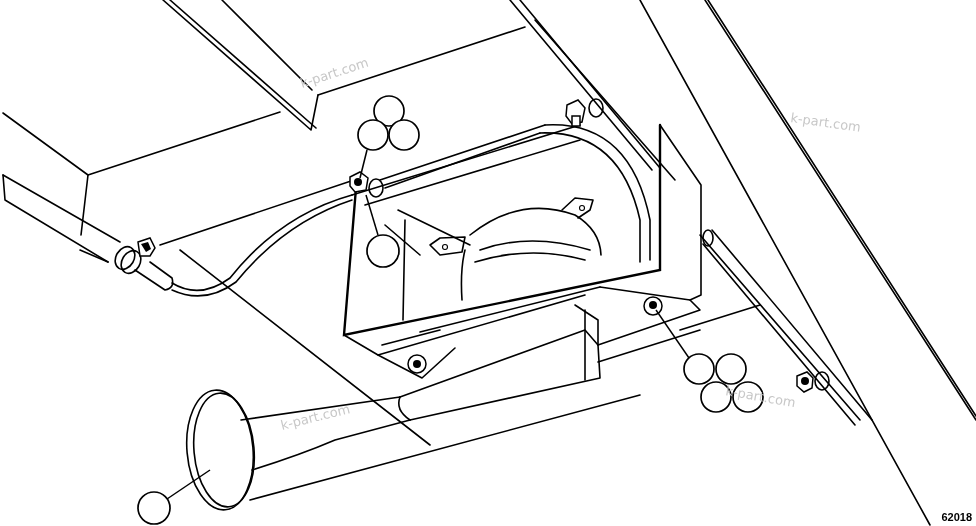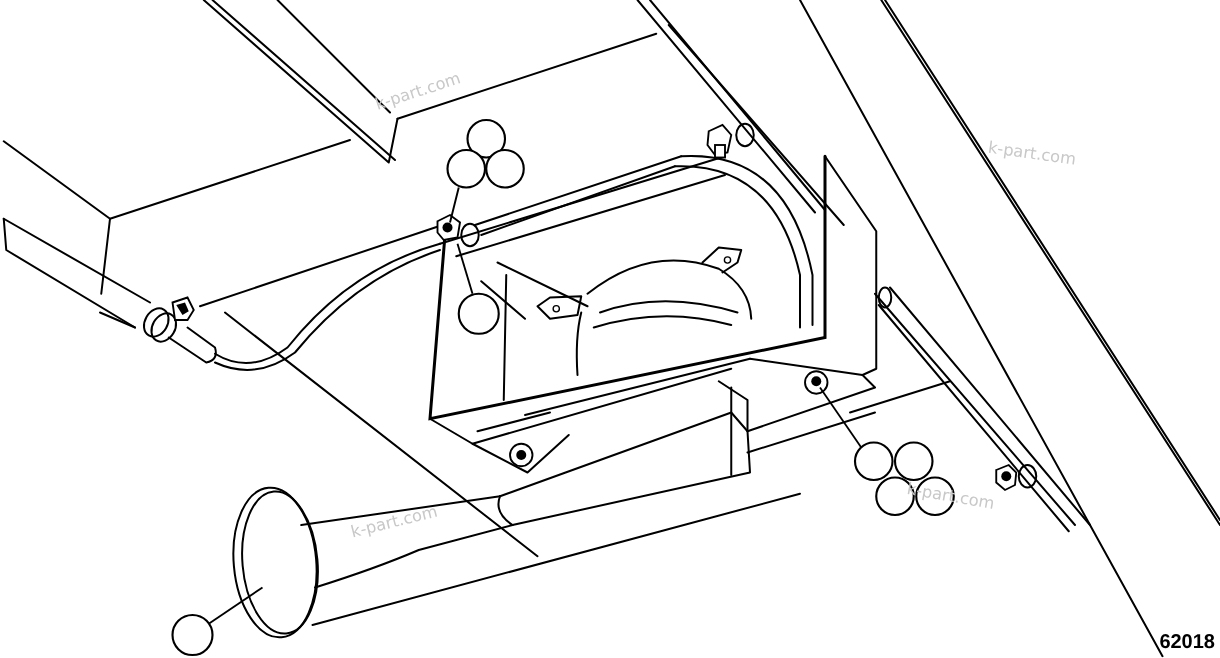--- a/index.html
+++ b/index.html
@@ -6,21 +6,21 @@
     body { width: 976px; height: 526px; overflow: hidden; position: relative; font-family: "Liberation Sans", sans-serif; }
     #drawing { position: absolute; left: 0; top: 0; width: 976px; height: 526px; }
     .ln { fill: none; stroke: #000; stroke-width: 1.6; stroke-linejoin: round; stroke-linecap: round; }
     .lt { fill: none; stroke: #000; stroke-width: 1.1; stroke-linejoin: round; stroke-linecap: round; }
     .lk { fill: none; stroke: #000; stroke-width: 2.4; stroke-linecap: round; }
     .callout { fill: #fff; stroke: #000; stroke-width: 1.7; }
     .leader { stroke: #000; stroke-width: 1.5; fill: none; }
     .nut { fill: #fff; stroke: #000; stroke-width: 1.5; }
     .nutd { fill: #000; }
     .wm { font-family: "DejaVu Sans", sans-serif; font-size: 13px; fill: #c8c8c8; }
-    .figid { position: absolute; right: 4px; bottom: 3px; font-family: "Liberation Sans", sans-serif; font-weight: bold; font-size: 16px; color: #000; }
+    .figid { position: absolute; right: 4px; bottom: 3px; font-family: "Liberation Sans", sans-serif; font-weight: bold; font-size: 11px; color: #000; }
   </style>
 </head>
 <body>
 
 <svg id="drawing" viewBox="0 0 976 526" xmlns="http://www.w3.org/2000/svg">
 
   <g>
 
     <path class="ln" d="M163 0 L311 130 L318 95"></path>
     <path class="ln" d="M170 0 L316 128"></path>

